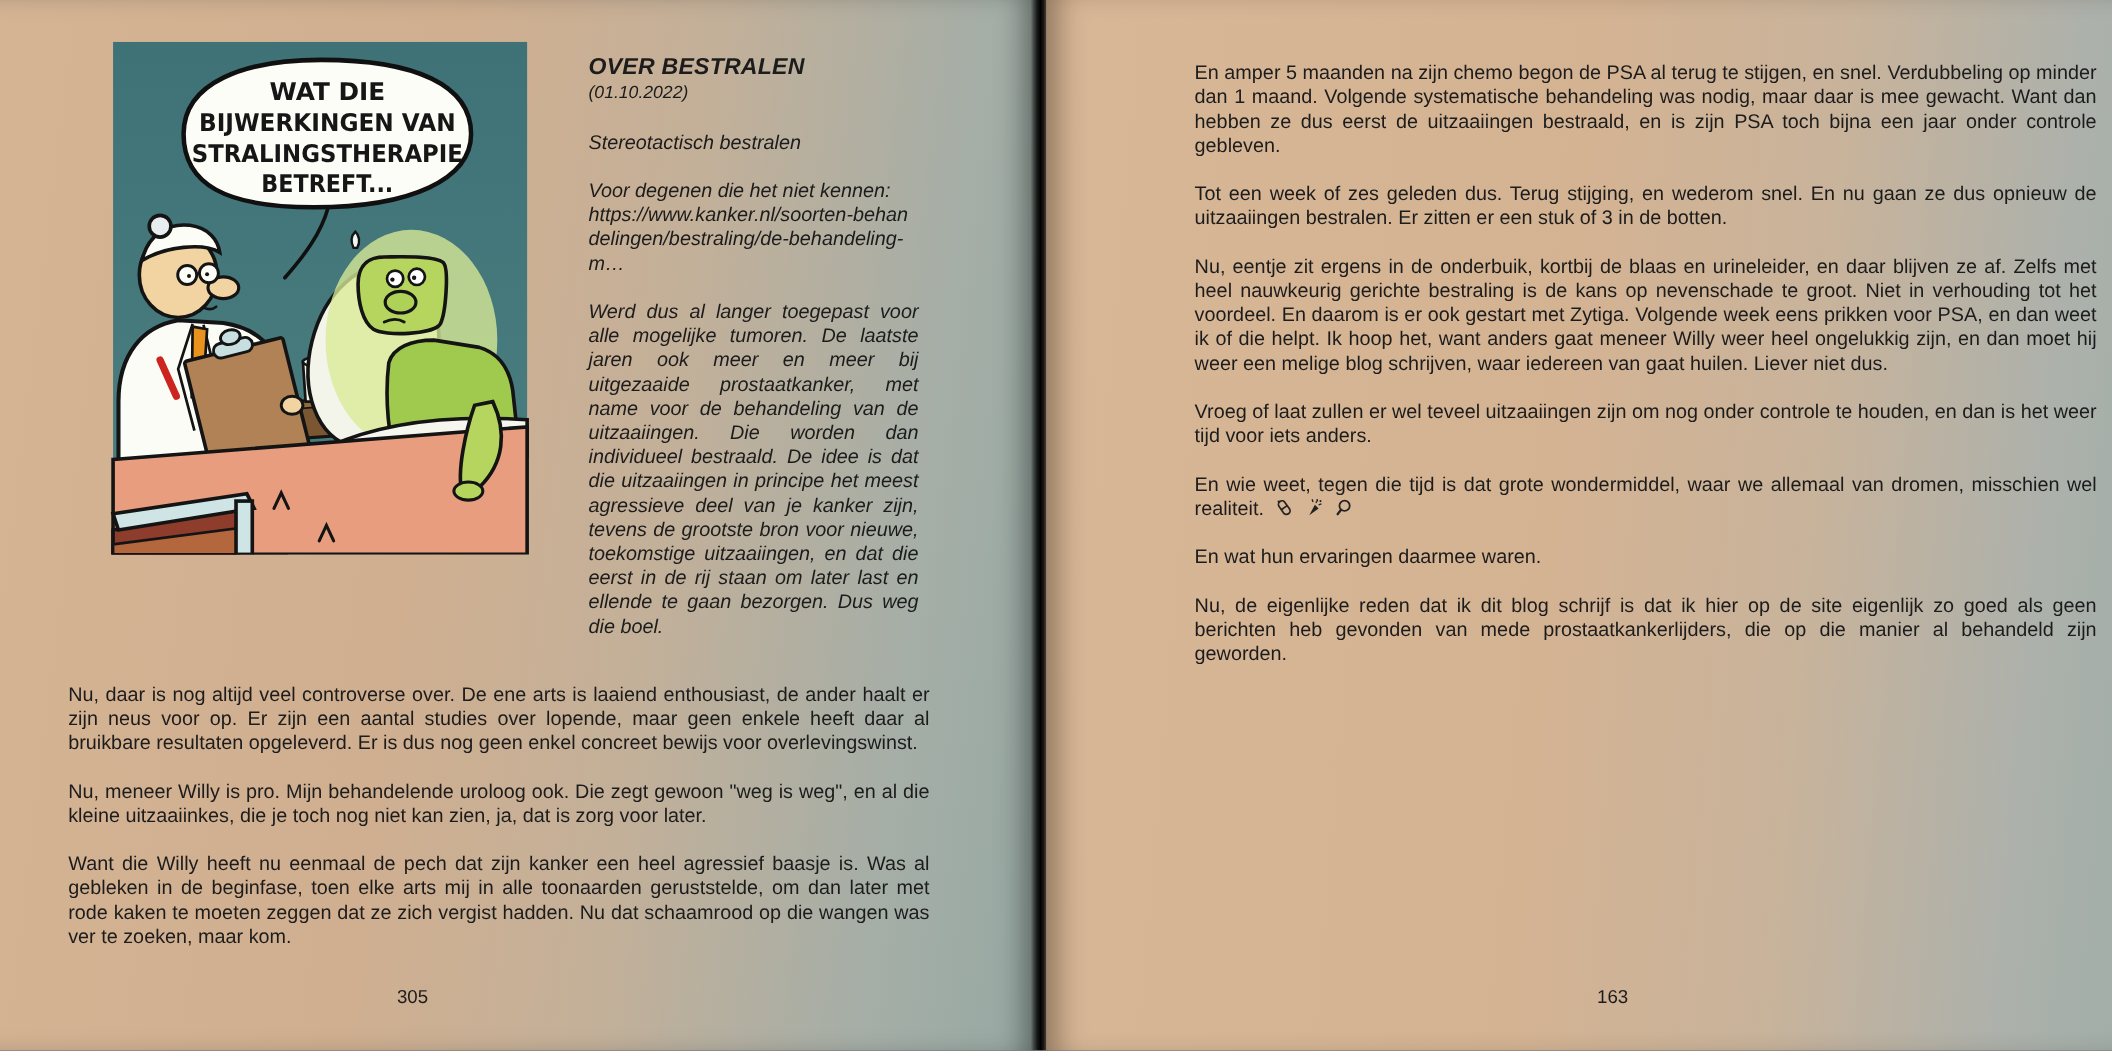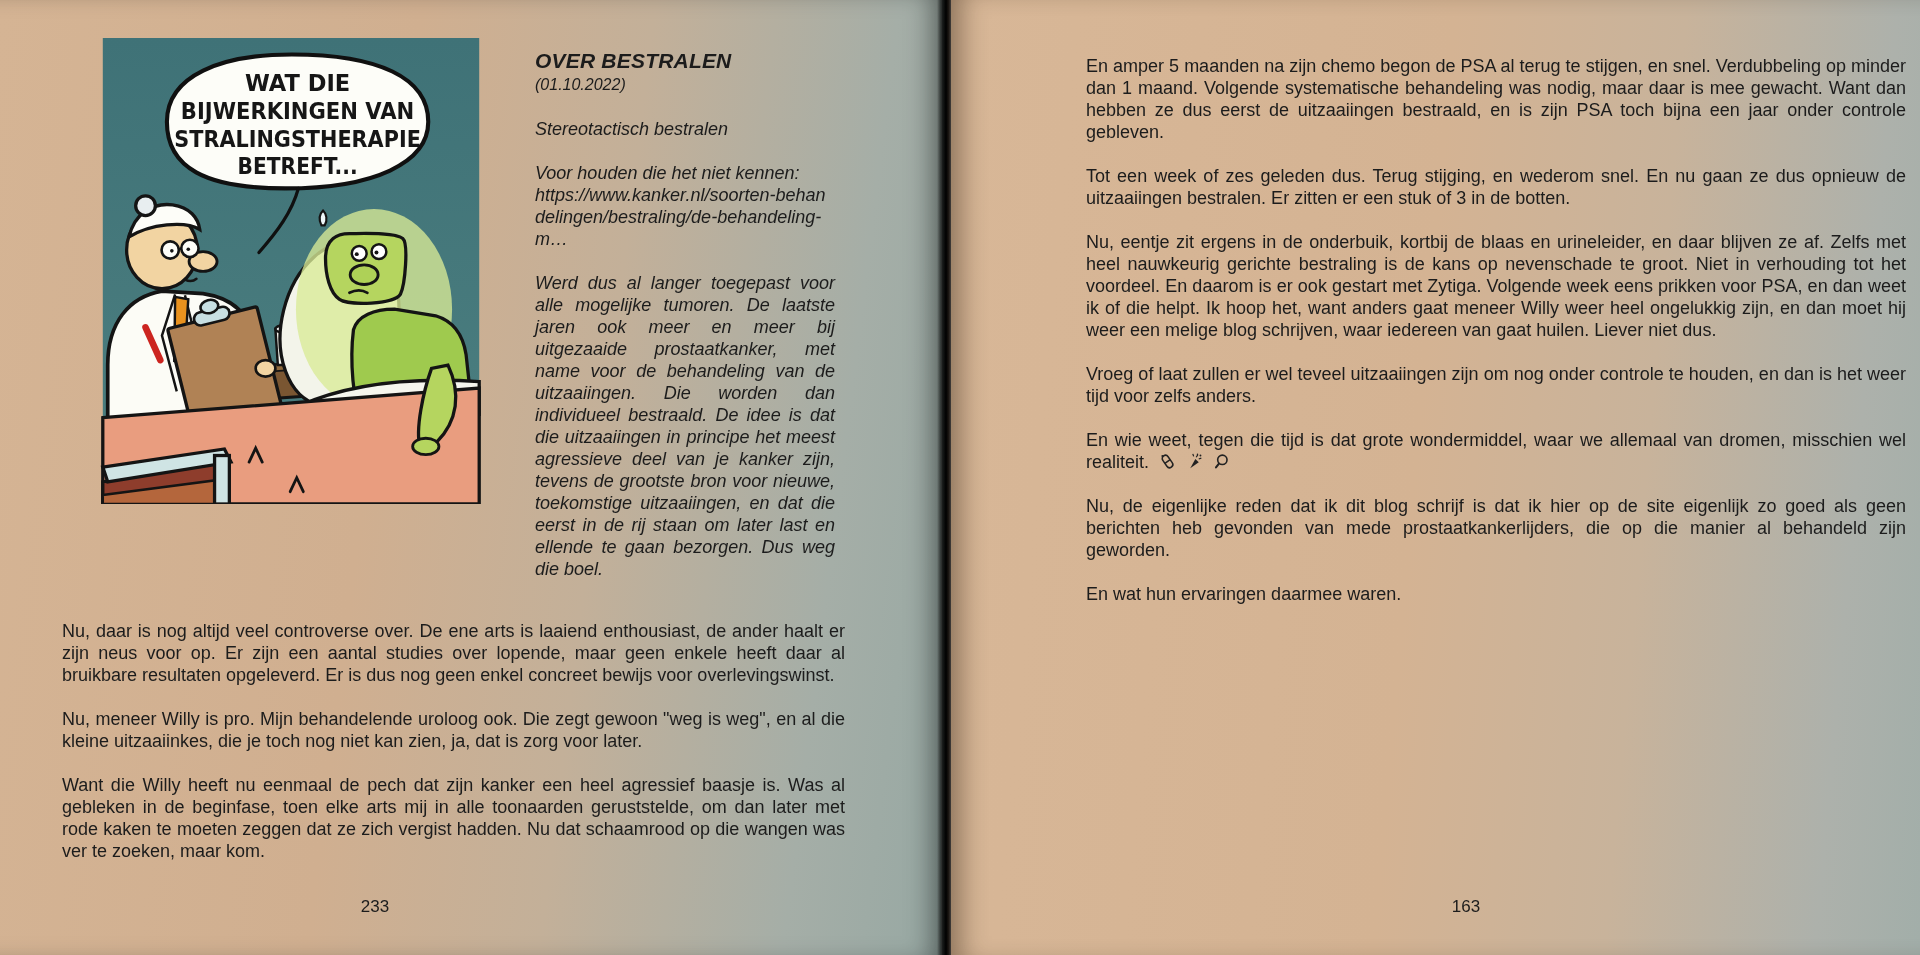--- a/index.html
+++ b/index.html
@@ -133,43 +133,43 @@
           </g>
         </g>
       </svg>
     </figure>
 
     <div class="side-col body-text">
       <h1>OVER BESTRALEN</h1>
       <div class="date">(01.10.2022)</div>
       <p>Stereotactisch bestralen</p>
       <p class="just">
-        <span>Voor houden die het niet kennen:</span><br>
+        <span>Voor degenen die het niet kennen:</span><br>
         <span class="url">https://www.kanker.nl/soorten-behandelingen/bestraling/de-behandeling-m…</span>
       </p>
       <p class="just">Werd dus al langer toegepast voor alle mogelijke tumoren. De laatste jaren ook meer en meer bij uitgezaaide prostaatkanker, met name voor de behandeling van de uitzaaiingen. Die worden dan individueel bestraald. De idee is dat die uitzaaiingen in principe het meest agressieve deel van je kanker zijn, tevens de grootste bron voor nieuwe, toekomstige uitzaaiingen, en dat die eerst in de rij staan om later last en ellende te gaan bezorgen. Dus weg die boel.</p>
     </div>
 
     <div class="full-col body-text">
       <p class="just">Nu, daar is nog altijd veel controverse over. De ene arts is laaiend enthousiast, de ander haalt er zijn neus voor op. Er zijn een aantal studies over lopende, maar geen enkele heeft daar al bruikbare resultaten opgeleverd. Er is dus nog geen enkel concreet bewijs voor overlevingswinst.</p>
       <p class="just">Nu, meneer Willy is pro. Mijn behandelende uroloog ook. Die zegt gewoon "weg is weg", en al die kleine uitzaaiinkes, die je toch nog niet kan zien, ja, dat is zorg voor later.</p>
       <p class="just">Want die Willy heeft nu eenmaal de pech dat zijn kanker een heel agressief baasje is. Was al gebleken in de beginfase, toen elke arts mij in alle toonaarden geruststelde, om dan later met rode kaken te moeten zeggen dat ze zich vergist hadden. Nu dat schaamrood op die wangen was ver te zoeken, maar kom.</p>
     </div>
 
-    <div class="pagenum pagenum-left">233</div>
+    <div class="pagenum pagenum-left">305</div>
   </section>
 
   <div class="gutter"></div>
 
   <section class="page page-right">
     <div class="right-col body-text">
       <p class="just">En amper 5 maanden na zijn chemo begon de PSA al terug te stijgen, en snel. Verdubbeling op minder dan 1 maand. Volgende systematische behandeling was nodig, maar daar is mee gewacht. Want dan hebben ze dus eerst de uitzaaiingen bestraald, en is zijn PSA toch bijna een jaar onder controle gebleven.</p>
       <p class="just">Tot een week of zes geleden dus. Terug stijging, en wederom snel. En nu gaan ze dus opnieuw de uitzaaiingen bestralen. Er zitten er een stuk of 3 in de botten.</p>
       <p class="just">Nu, eentje zit ergens in de onderbuik, kortbij de blaas en urineleider, en daar blijven ze af. Zelfs met heel nauwkeurig gerichte bestraling is de kans op nevenschade te groot. Niet in verhouding tot het voordeel. En daarom is er ook gestart met Zytiga. Volgende week eens prikken voor PSA, en dan weet ik of die helpt. Ik hoop het, want anders gaat meneer Willy weer heel ongelukkig zijn, en dan moet hij weer een melige blog schrijven, waar iedereen van gaat huilen. Liever niet dus.</p>
-      <p class="just">Vroeg of laat zullen er wel teveel uitzaaiingen zijn om nog onder controle te houden, en dan is het weer tijd voor zelfs anders.</p>
+      <p class="just">Vroeg of laat zullen er wel teveel uitzaaiingen zijn om nog onder controle te houden, en dan is het weer tijd voor iets anders.</p>
       <p class="just">
         <span>En wie weet, tegen die tijd is dat grote wondermiddel, waar we allemaal van dromen, misschien wel realiteit.</span>
         <svg class="inline-ico" width="17" height="17" viewBox="0 0 20 20">
           <g transform="rotate(-35 10 10)" fill="none" stroke="#222" stroke-width="1.8">
             <rect x="6.2" y="2" width="7.6" height="16" rx="3.8"></rect>
             <line x1="6.2" y1="10" x2="13.8" y2="10"></line>
           </g>
           <circle cx="4" cy="3.5" r="1.2" fill="#222"></circle>
         </svg>
         <svg class="inline-ico" width="17" height="17" viewBox="0 0 20 20">
@@ -180,19 +180,19 @@
               <path d="M 9 4 L 8 1"></path>
           </g>
           <circle cx="17" cy="3" r="1.1" fill="#222"></circle>
           <circle cx="13.5" cy="1.6" r="0.9" fill="#222"></circle>
         </svg>
         <svg class="inline-ico" width="17" height="17" viewBox="0 0 20 20">
           <circle cx="11" cy="8" r="5.5" fill="none" stroke="#222" stroke-width="1.9"></circle>
           <line x1="7" y1="12.5" x2="3.5" y2="17" stroke="#222" stroke-width="2.4" stroke-linecap="round"></line>
         </svg>
       </p>
+      <p class="just">En wat hun ervaringen daarmee waren.</p>
       <p class="just">Nu, de eigenlijke reden dat ik dit blog schrijf is dat ik hier op de site eigenlijk zo goed als geen berichten heb gevonden van mede prostaatkankerlijders, die op die manier al behandeld zijn geworden.</p>
-      <p class="just">En wat hun ervaringen daarmee waren.</p>
     </div>
     <div class="pagenum pagenum-right">163</div>
   </section>
 
 </div>
 
 </body></html>

